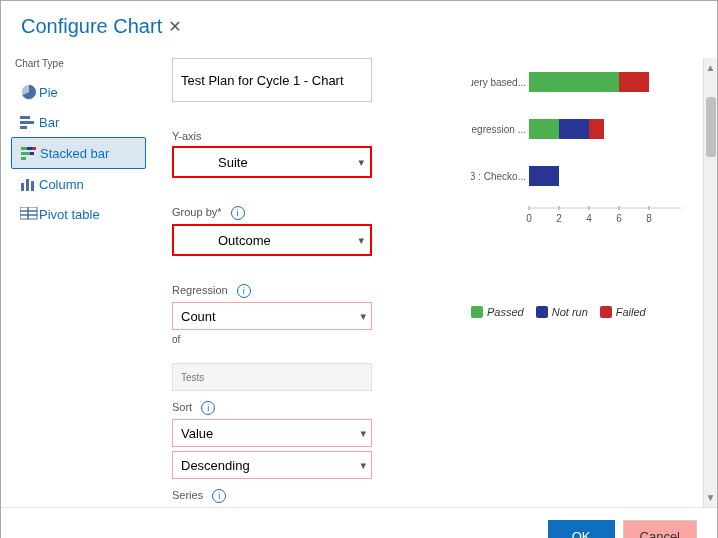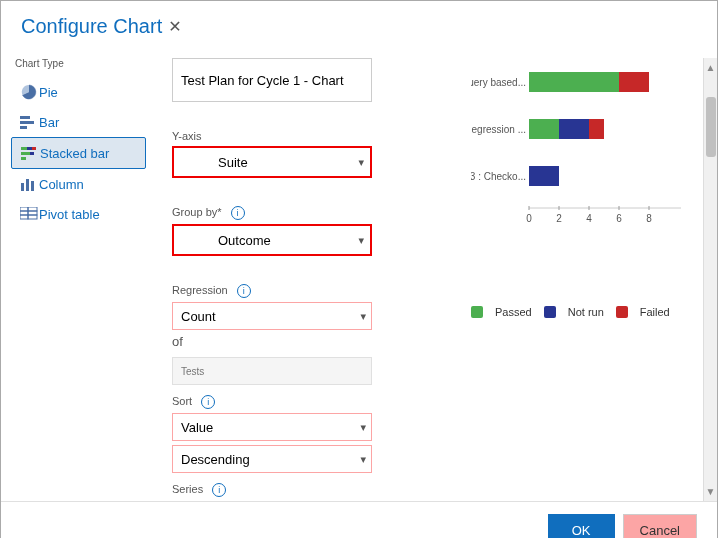--- a/index.html
+++ b/index.html
@@ -142,23 +142,23 @@
       border-radius: 50%;
       border: 1px solid #106ebe;
       color: #106ebe;
       font-size: 9px;
       display: flex;
       align-items: center;
       justify-content: center;
       cursor: pointer;
     }
     .of-label {
-      font-size: 13px;
+      font-size: 10px;
       color: #555;
-      margin: 4px 0 8px 0;
+      margin: 4px 0 18px 0;
     }
     .disabled-input {
       width: 200px;
       padding: 4px 8px;
       border: 1px solid #e0e0e0;
       background: #f5f5f5;
       color: #999;
       font-size: 10px;
       height: 28px;
     }
@@ -176,21 +176,22 @@
       display: flex;
       gap: 12px;
       font-size: 11px;
       color: #333;
       flex-wrap: wrap;
       margin-top: 4px;
     }
     .legend-item {
       display: flex;
       align-items: center;
-      gap: 12px;
+      gap: 4px;
+      font-style: italic;
     }
     .legend-dot {
       width: 12px;
       height: 12px;
       border-radius: 2px;
     }
     .scrollbar {
       width: 14px;
       background: #f0f0f0;
       border-left: 1px solid #ddd;

